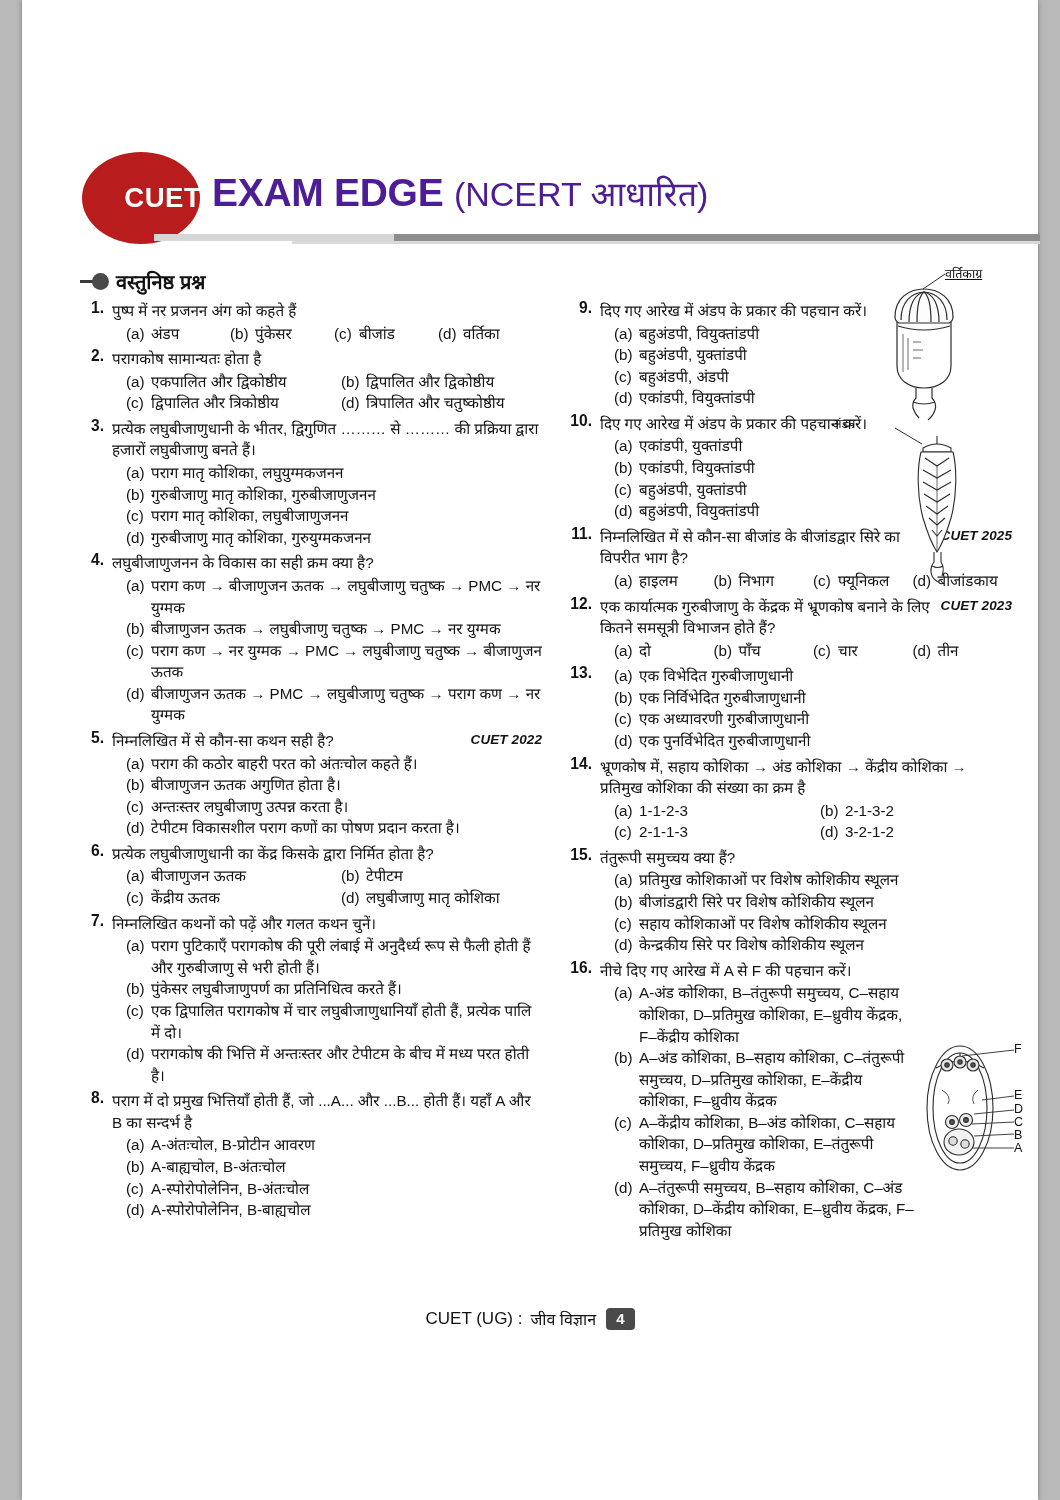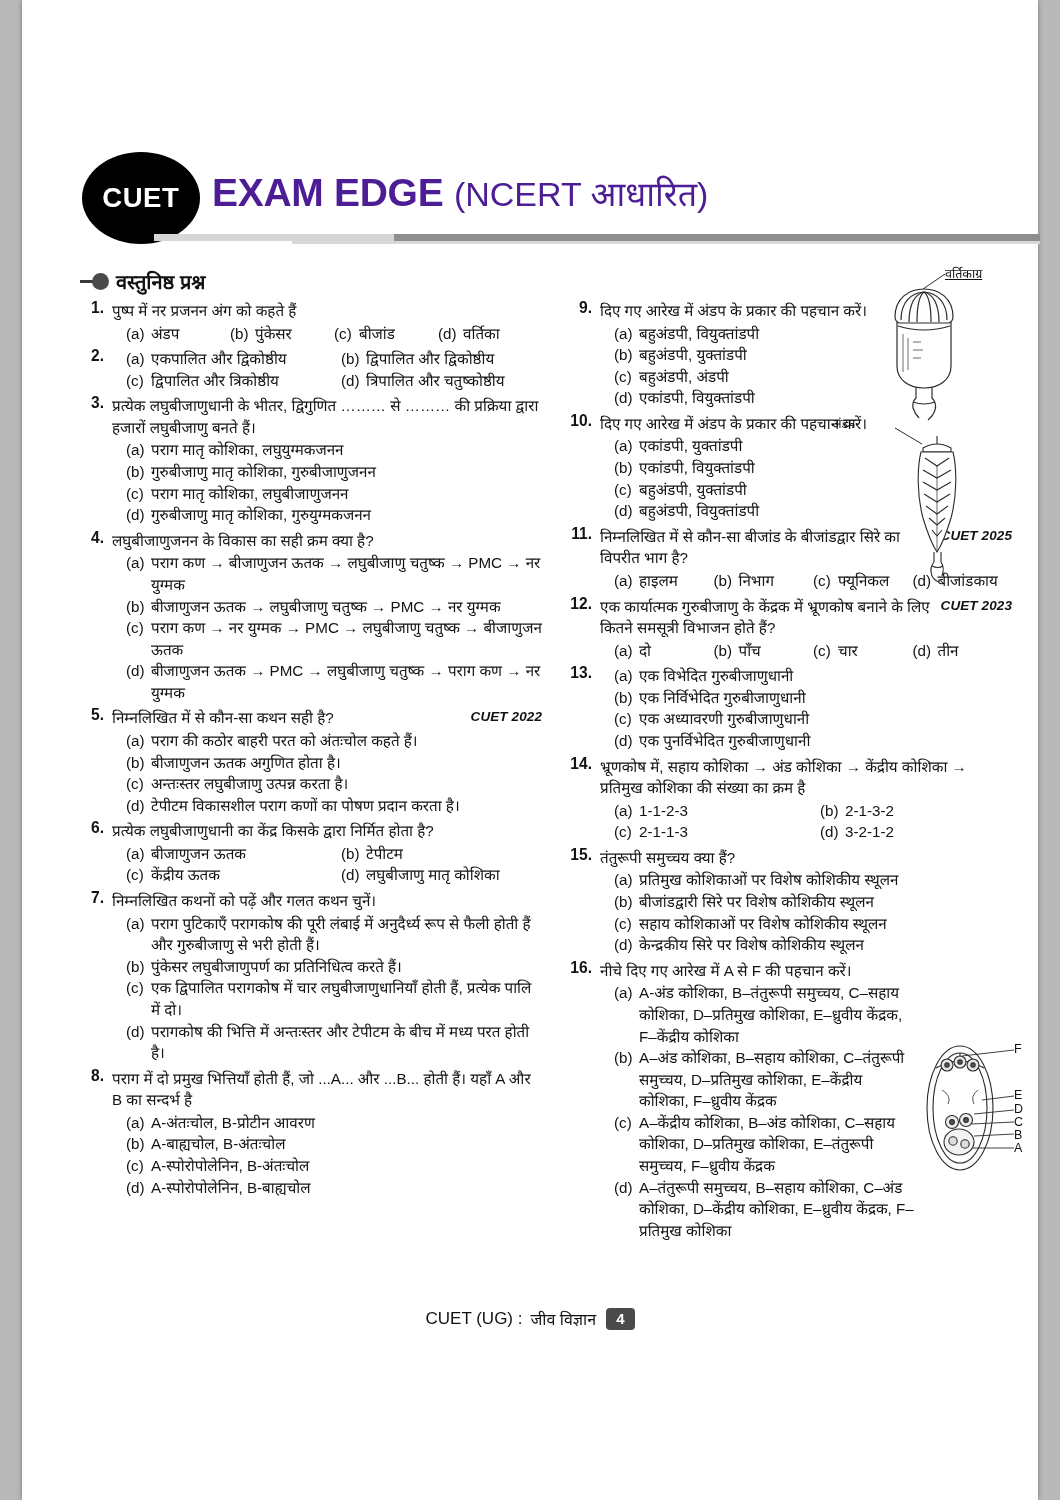--- a/index.html
+++ b/index.html
@@ -13,22 +13,22 @@
     position:absolute;left:22px;top:0;width:1016px;height:1500px;
     background:#ffffff;
     box-shadow:0 0 5px rgba(0,0,0,.35);
   }
   .sheet{position:absolute;left:0;top:0;right:0;bottom:0;}
 
   
   .header{position:absolute;left:60px;top:150px;width:900px;height:100px;}
   .cuet-badge{
     position:absolute;left:0;top:2px;width:118px;height:92px;
-    background:#000000;border-radius:50%/50%;
-    display:flex;align-items:center;justify-content:center;
+    background:#b91c1c;border-radius:50%/50%;
+    display:flex;align-items:center;justify-content:flex-end;
   }
   .cuet-badge span{
     color:#fff;font-weight:bold;font-size:27px;letter-spacing:.5px;
     font-family:"Liberation Sans", sans-serif;
     transform:scaleX(1.02);
   }
   .title{
     position:absolute;left:130px;top:20px;
     font-size:39px;font-weight:bold;color:#4c1d95;
     white-space:nowrap;letter-spacing:-.3px;
@@ -133,20 +133,21 @@
               <div class="opt" style="flex: 1 1 0px; min-width: 0px;">
                 <span class="opt-k">(d)</span>
                 <span class="opt-t">वर्तिका</span>
               </div>
             </div>
           </div>
         </div>
         <div class="q">
           <div class="q-num">2.</div>
           <div class="q-body">
+            <div class="q-stem">परागकोष सामान्यतः होता है</div>
             <div class="opts grid2">
               <div class="opt">
                 <span class="opt-k">(a)</span>
                 <span class="opt-t">एकपालित और द्विकोष्ठीय</span>
               </div>
               <div class="opt">
                 <span class="opt-k">(b)</span>
                 <span class="opt-t">द्विपालित और द्विकोष्ठीय</span>
               </div>
               <div class="opt">

